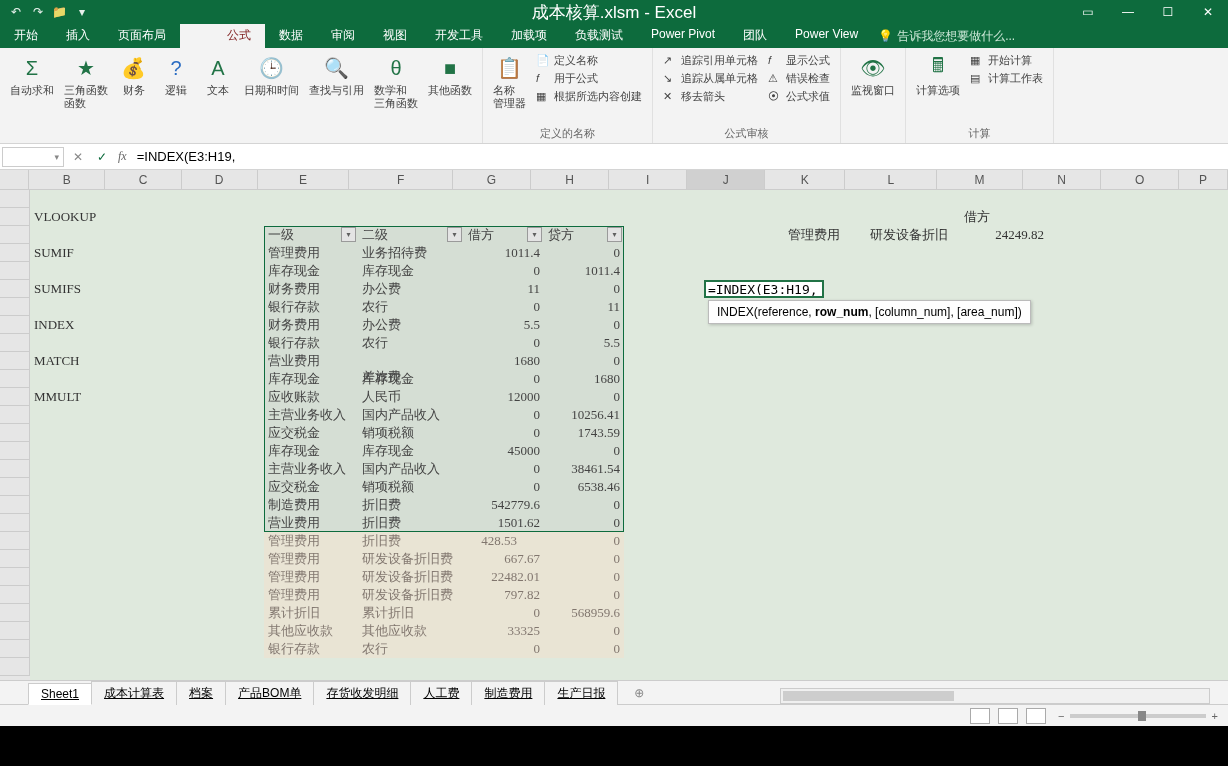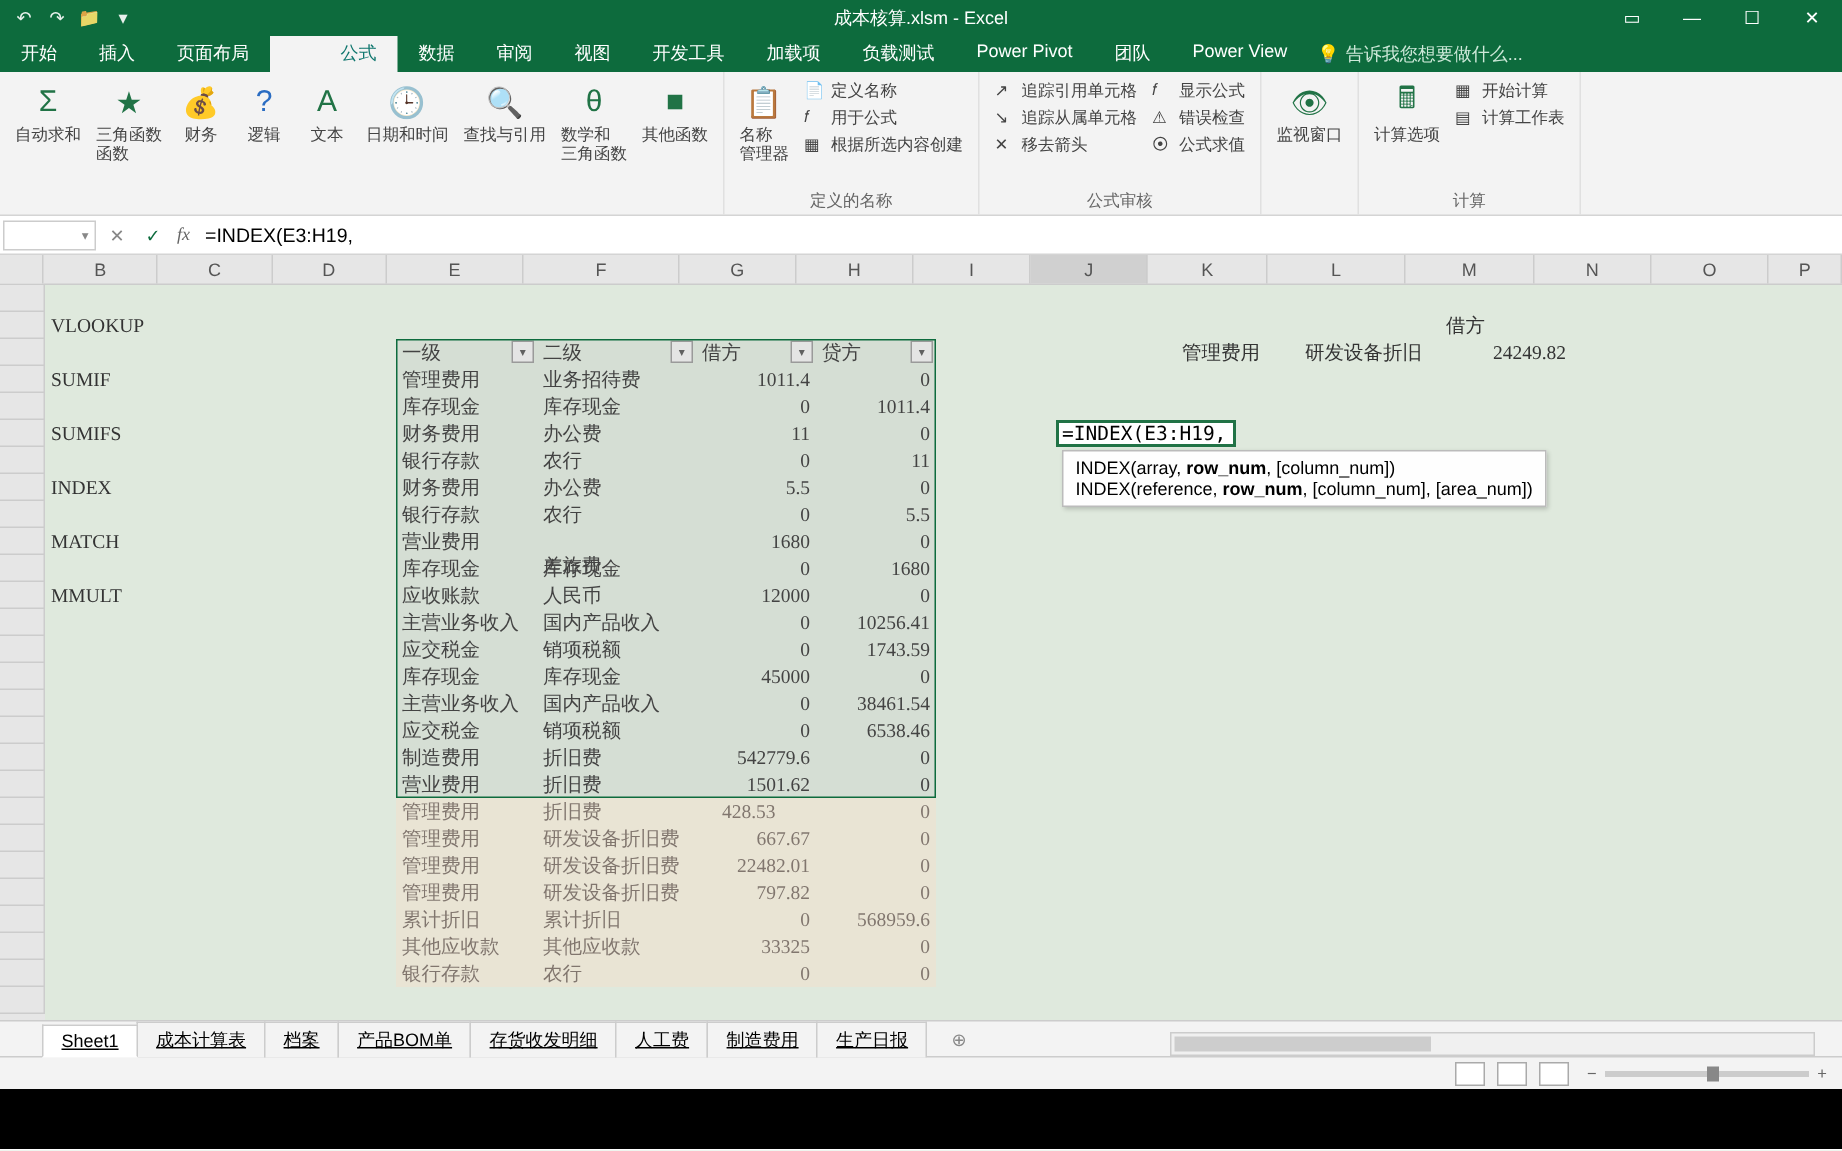--- a/index.html
+++ b/index.html
@@ -1,27 +1,27 @@
 <!DOCTYPE html>
 <html><head>
 <meta charset="utf-8">
 <style>
 * { margin: 0; padding: 0; box-sizing: border-box; font-family: "Microsoft YaHei", "Segoe UI", sans-serif; }
 body { background: #fff; font-size: 12px; overflow: hidden; }
 
 .titlebar { background: #0d6b3d; color: #fff; height: 24px; display: flex; align-items: center; padding: 0 8px; position: relative; }
 .titlebar .qat { display: flex; gap: 6px; align-items: center; }
 .titlebar .qat-icon { width: 16px; height: 16px; display: inline-flex; align-items: center; justify-content: center; opacity: 0.9; }
-.titlebar .title { position: absolute; left: 50%; transform: translateX(-50%); font-size: 12px; }
+.titlebar .title { position: absolute; left: 50%; transform: translateX(-50%); font-size: 17px; }
 .titlebar .winctl { position: absolute; right: 0; display: flex; }
 .titlebar .winctl div { width: 40px; height: 24px; display: flex; align-items: center; justify-content: center; }
 
 .tabs { background: #0d6b3d; display: flex; height: 24px; color: #fff; }
 .tabs .tab { padding: 3px 14px; font-size: 12px; cursor: pointer; }
-.tabs .tab.active { background: #f3f3f3; color: #0f766e; padding-left: 47px; }
+.tabs .tab.active { background: #f3f3f3; color: #7f1d1d; padding-left: 47px; }
 .tabs .tell-me { margin-left: 6px; display: flex; align-items: center; gap: 4px; color: #cde8d8; font-size: 12px; }
 
 .ribbon { background: #f3f3f3; border-bottom: 1px solid #d4d4d4; height: 96px; display: flex; }
 .rgroup { border-right: 1px solid #e0e0e0; padding: 4px 6px 2px 6px; display: flex; flex-direction: column; justify-content: space-between; }
 .rgroup .controls { display: flex; gap: 2px; align-items: flex-start; flex: 1; }
 .rgroup .glabel { text-align: center; font-size: 11px; color: #666; padding-top: 2px; }
 .rbtn { display: flex; flex-direction: column; align-items: center; padding: 2px 4px; min-width: 40px; cursor: pointer; }
 .ricon { width: 28px; height: 28px; display: flex; align-items: center; justify-content: center; font-size: 20px; color: #217346; }
 .ricon.blue { color: #2a6cc2; }
 .rlabel { font-size: 11px; color: #444; text-align: left; line-height: 1.2; margin-top: 2px; white-space: pre-line; }
@@ -411,21 +411,20 @@
         <div class="cell r" style="left: 434px; top: 432px; width: 80px;">33325</div>
         <div class="cell r" style="left: 514px; top: 432px; width: 80px;">0</div>
         <div class="cell" style="left: 234px; top: 450px; width: 94px;">银行存款</div>
         <div class="cell" style="left: 328px; top: 450px; width: 106px;">农行</div>
         <div class="cell r" style="left: 434px; top: 450px; width: 80px;">0</div>
         <div class="cell r" style="left: 514px; top: 450px; width: 80px;">0</div>
         <div class="sel-range" style="left: 234px; top: 36px; width: 360px; height: 306px;"></div>
         <div class="sel-range3" style="left: 234px; top: 342px; width: 360px; height: 126px;"></div>
         <div class="editing-cell" style="left: 674px; top: 90px; width: 120px;">=INDEX(E3:H19,</div>
         <div class="tooltip" style="left: 678px; top: 110px;">
-          <div>INDEX(array, <span class="bold">row_num</span>, [column_num])</div>
           <div>INDEX(reference, <span class="bold">row_num</span>, [column_num], [area_num])</div>
         </div>
       </div>
   </div>
 </div>
 
 <div class="sheettabs" id="sheettabs" style="position: relative;">
 <div class="stab active">Sheet1</div>
     <div class="stab">成本计算表</div>
     <div class="stab">档案</div>

